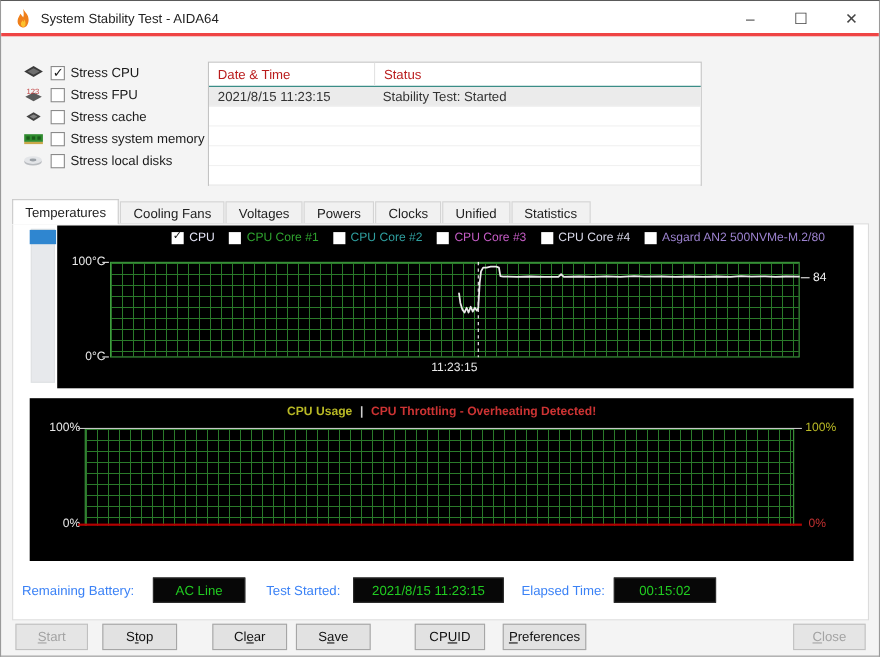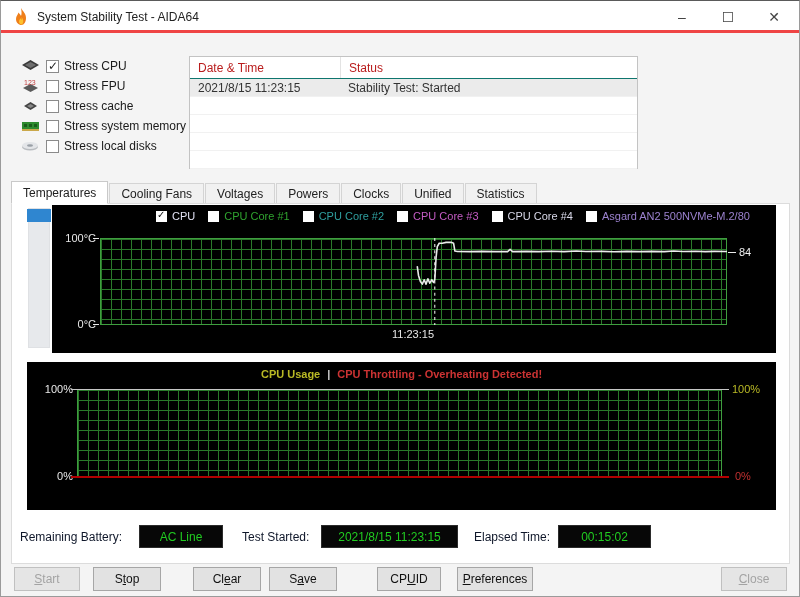--- a/index.html
+++ b/index.html
@@ -54,21 +54,21 @@
   .grid1 { left:48px; top:33px; width:627px; height:87px; border:1px solid #3f9e3f; }
   .grid2 { left:50px; top:28px; width:645px; height:88px; border-left:1px solid #3f9e3f; border-right:1px solid #3f9e3f; }
   .axis-label { position:absolute; font-size:11px; color:#e8e8e8; }
   .axis-right-val { position:absolute; font-size:11px; color:#f0f0f0; }
   .tick { position:absolute; background:#e8e8e8; }
   .chart-svg { position:absolute; left:48px; top:33px; width:627px; height:87px; }
   .usage-title { position:absolute; left:0; top:6px; width:100%; display:flex; justify-content:center; gap:7px; font-size:11px; font-weight:bold; }
   .topline2 { position:absolute; left:44px; top:27px; width:658px; height:1px; background:#c6c6c6; }
   .redline2 { position:absolute; left:44px; top:114px; width:658px; height:2px; background:#b30000; }
   
-  .sb-label { position:absolute; top:326px; font-size:12px; color:#0f172a; }
+  .sb-label { position:absolute; top:326px; font-size:12px; color:#3b82f6; }
   .sb-box { position:absolute; top:321px; height:23px; background:#070707; border:1px solid #2b2b2b; display:flex; align-items:center; justify-content:center; font-size:12px; color:#21cc21; }
   
   .btn { position:absolute; top:566px; height:24px; background:#e2e2e2; border:1px solid #a6a6a6; font-size:12px; color:#111; display:flex; align-items:center; justify-content:center; }
   .btn.disabled { color:#a3a3a3; border-color:#c0c0c0; background:#e5e5e5; }
 </style>
 </head>
 <body>
 
 <div class="window">
 

